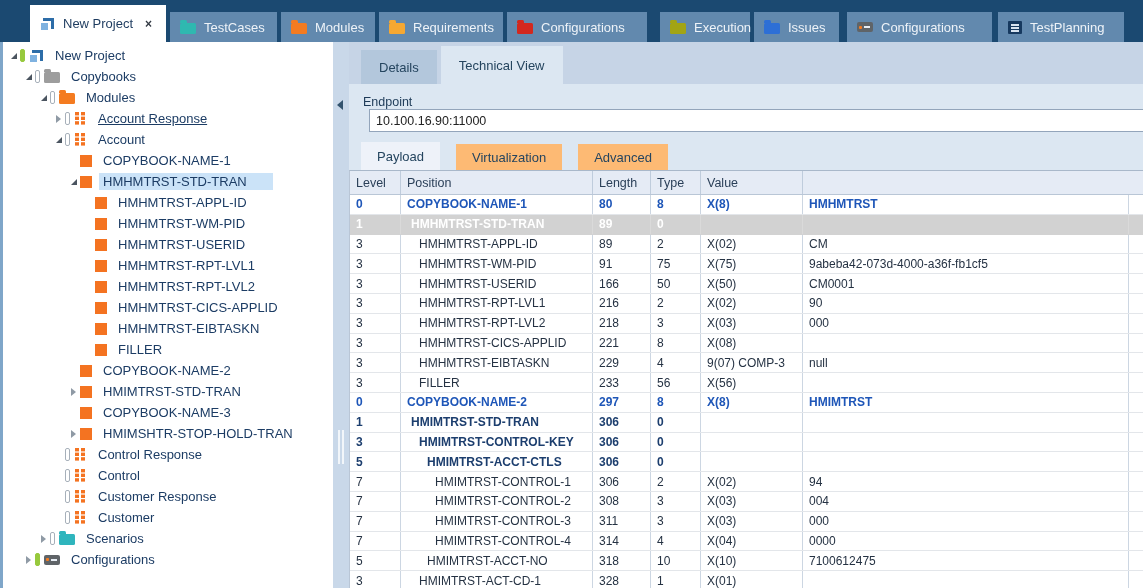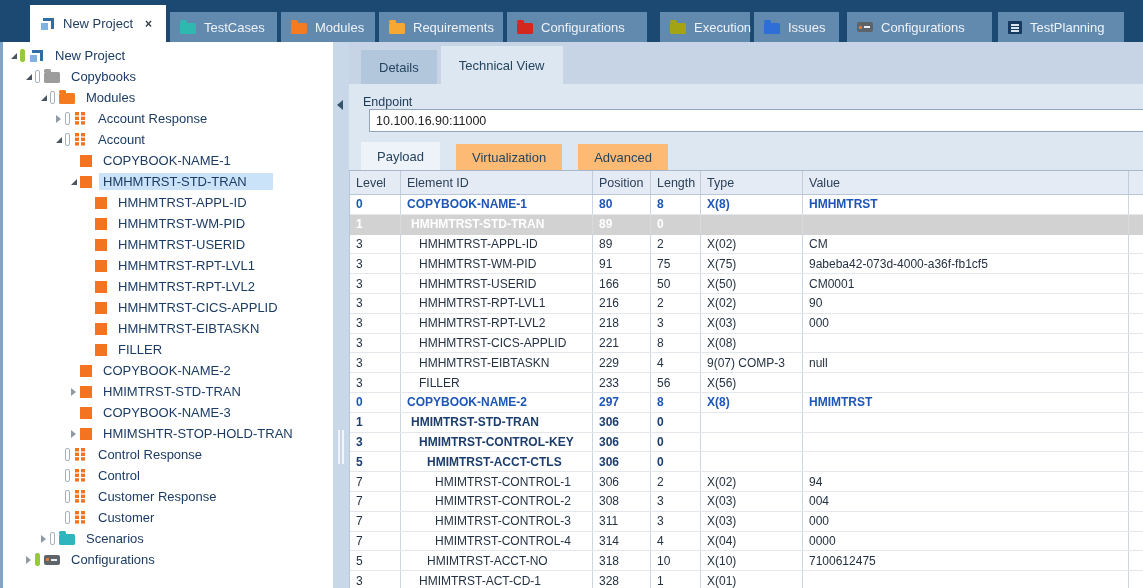--- a/index.html
+++ b/index.html
@@ -151,21 +151,21 @@
         <span class="tlabel">Copybooks</span>
       </div>
       <div class="trow" style="padding-left: 34px;">
         <span class="exp open">
           <i></i>
         </span>
         <span class="spine"></span>
         <span class="i-folder" style="background: rgb(244, 123, 32);"></span>
         <span class="tlabel">Modules</span>
       </div>
-      <div class="trow" style="padding-left: 49px;">
+      <div class="trow" style="padding-left: 49px; text-decoration: underline;">
         <span class="exp closed">
           <i></i>
         </span>
         <span class="spine"></span>
         <span class="i-module"><svg width="13" height="13" viewBox="0 0 13 13">
             <g fill="#f47321">
               <rect x="1" y="0" width="4" height="3.4"></rect>
               <rect x="1" y="4.6" width="4" height="3.4"></rect>
               <rect x="1" y="9.2" width="4" height="3.4"></rect>
               <rect x="7" y="0" width="4" height="3.4"></rect>
@@ -404,21 +404,20 @@
           <span>Virtualization</span>
         </div>
       <div class="ptab">
           <span>Advanced</span>
         </div>
     </div>
 
     <div class="grid">
       <div class="hrow">
         <div class="hcell">Level</div>
-        <div class="hcell">Element ID</div>
         <div class="hcell">Position</div>
         <div class="hcell">Length</div>
         <div class="hcell">Type</div>
         <div class="hcell">Value</div>
         <div class="hcell"></div>
       </div>
       <div id="tbody">
           <div class="row group">
             <div class="cell c0">0</div>
             <div class="cell c1" style="padding-left: 6px;">COPYBOOK-NAME-1</div>

